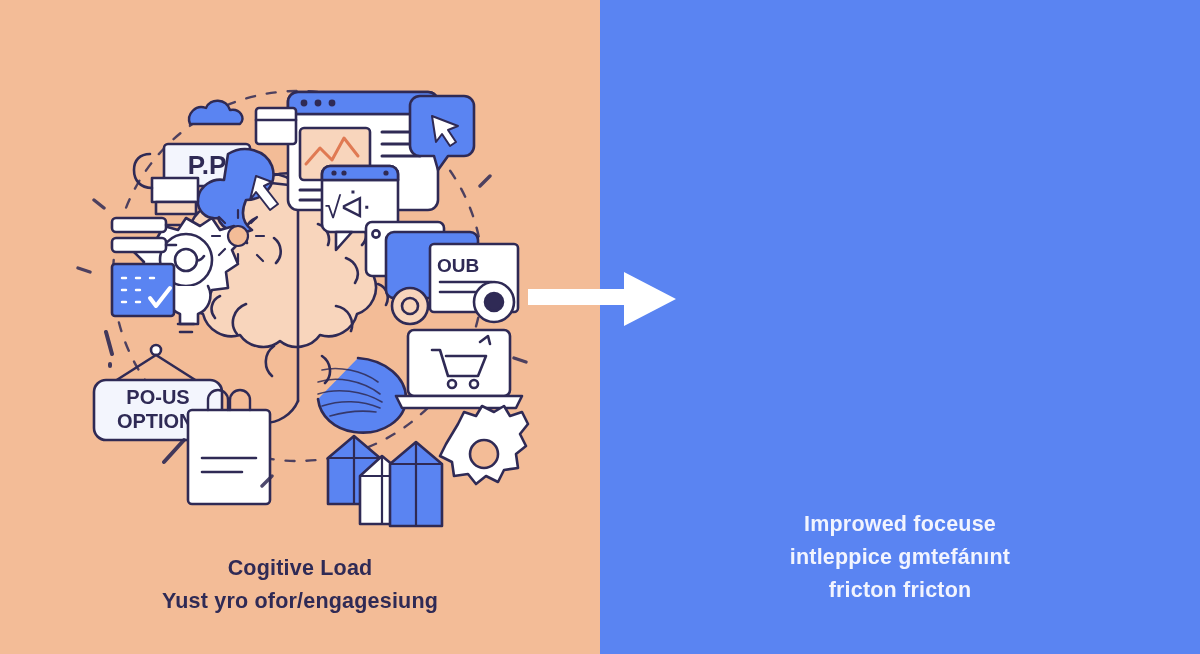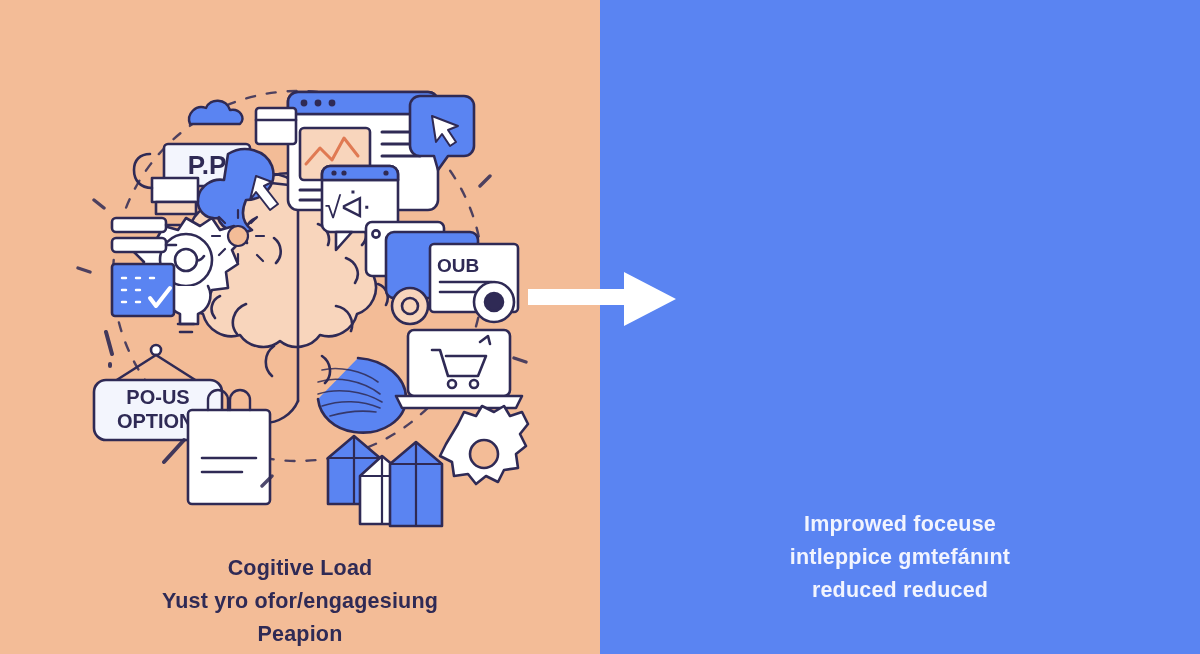--- a/index.html
+++ b/index.html
@@ -193,30 +193,29 @@
           <g stroke-width="3.4" opacity=".85">
             <path d="M30 214l-12-4M44 150l-10-8M420 128l10-10M454 300l12 4M212 418l-10 10"></path>
           </g>
         </g>
       </svg>
     </div>
 
     <div class="caption" id="caption-left">
       <span>Cogitive Load</span>
       <span>Yust yro ofor/engagesiung</span>
-      <span>Peapion</span>
     </div>
   </div>
 
   <div class="panel" id="panel-right">
 
     <div class="caption" id="caption-right">
       <span>Improwed foceuse</span>
       <span>intleppice ɡmtefánınt</span>
-      <span>reduced reduced</span>
+      <span>fricton fricton</span>
     </div>
   </div>
 
   <div id="transition-arrow">
     <svg width="152" height="62" viewBox="0 0 152 62" xmlns="http://www.w3.org/2000/svg">
       <path d="M0 21h96V4l52 27-52 27V37H0z" fill="#FFFFFF"></path>
     </svg>
   </div>
 
 </div>

